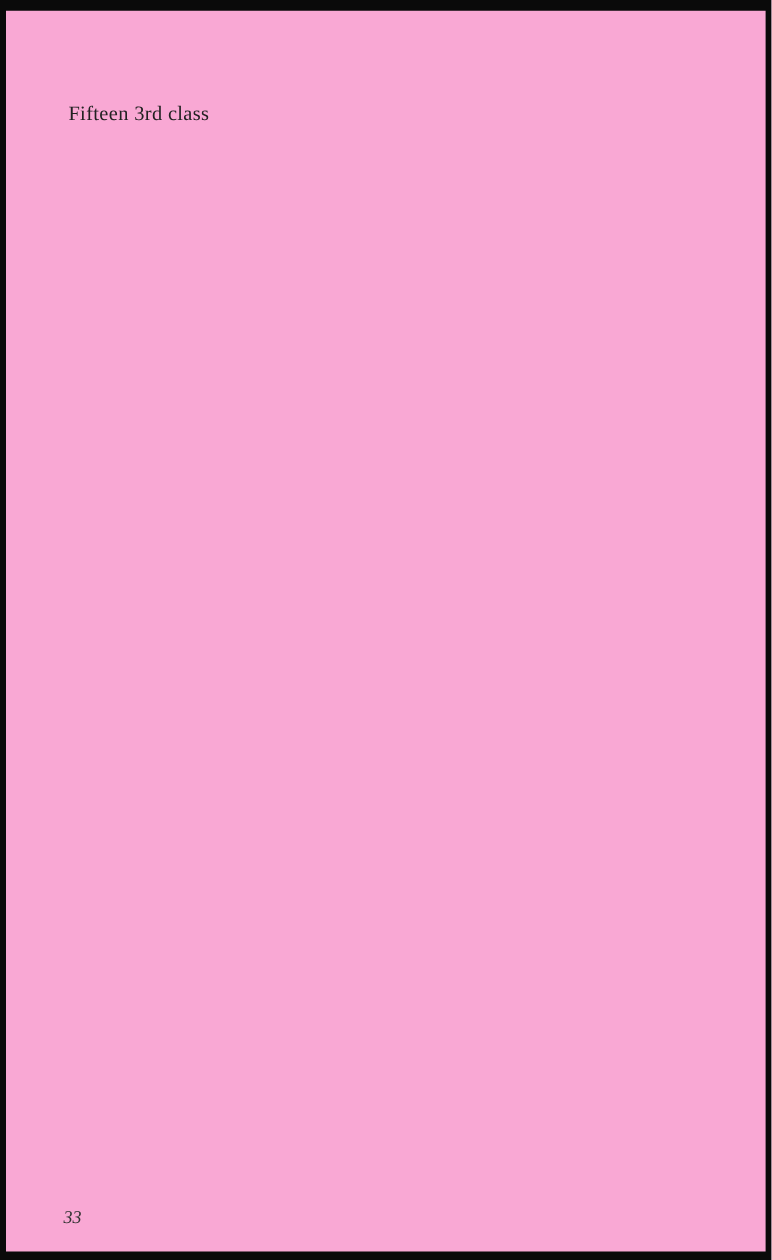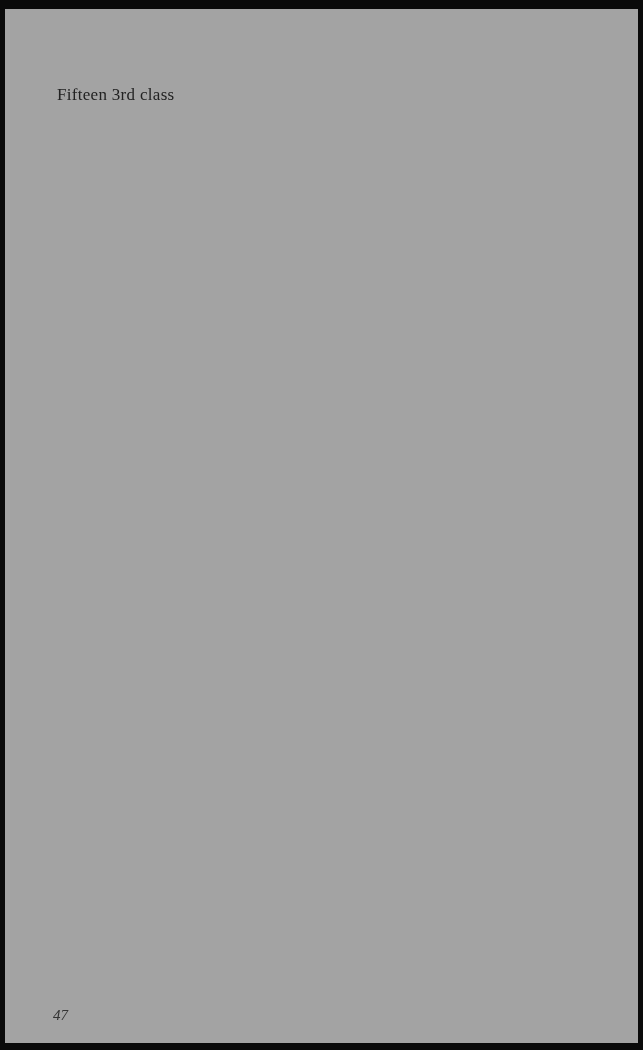--- a/index.html
+++ b/index.html
@@ -1,21 +1,21 @@
 <!DOCTYPE html>
 <html><head>
 <meta charset="utf-8">
 <style>
   html, body { margin: 0; padding: 0; background: #ffffff; }
   .page {
     position: relative;
     width: 643px;
     height: 1050px;
     box-sizing: border-box;
-    background: #a3a3a3;
+    background: #f9a8d4;
     border-style: solid;
     border-color: #0a0a0a;
     border-width: 9px 5px 7px 5px;
     font-family: "Liberation Serif", serif;
     color: #1c1c1c;
     overflow: hidden;
   }
   .running-header {
     position: absolute;
     left: 52px;
@@ -42,14 +42,14 @@
   }
 </style>
 </head>
 <body>
 
 <div class="page">
   <div class="running-header">Fifteen 3rd class</div>
 
   <div class="body-area"></div>
 
-  <div class="page-number">47</div>
+  <div class="page-number">33</div>
 </div>
 
 </body></html>

